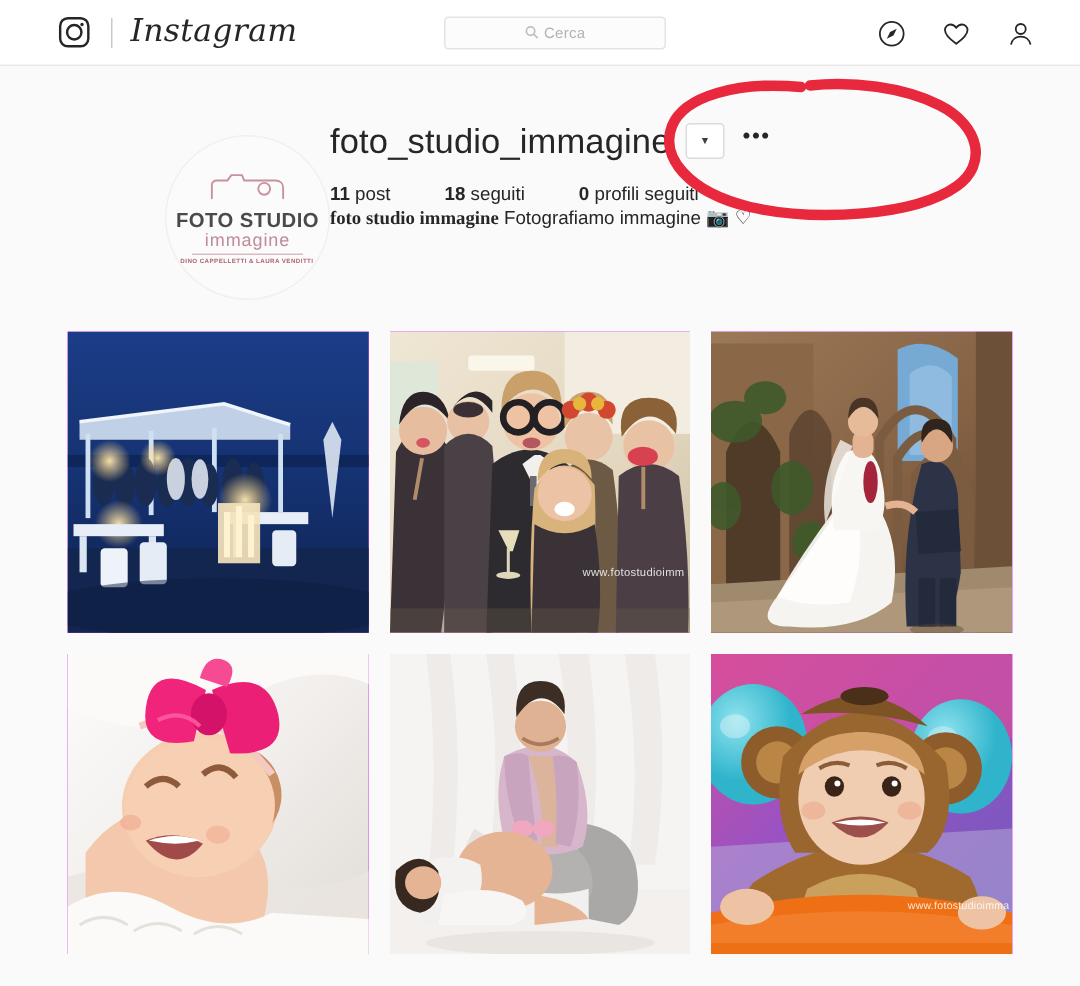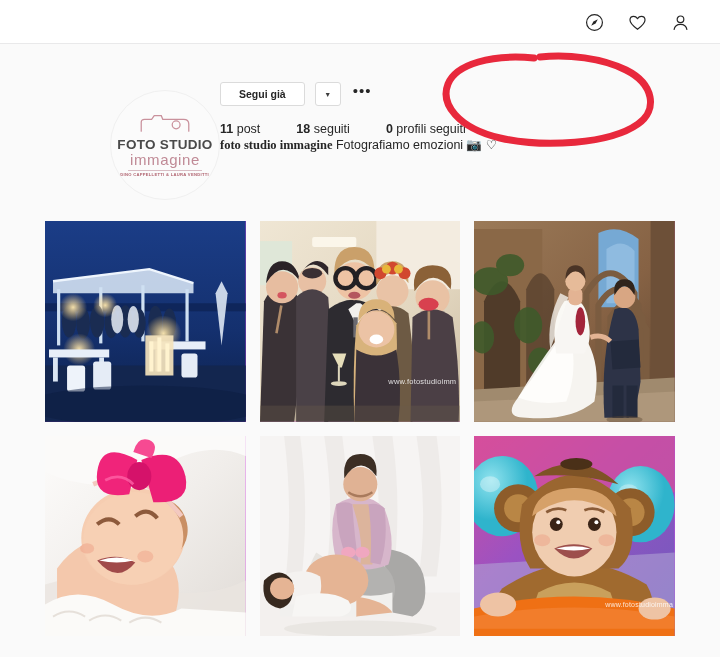--- a/index.html
+++ b/index.html
@@ -85,21 +85,21 @@
   .logo-cam { width: 52px; height: 20px; margin-bottom: 1px; }
   .logo-l1 {
     font-size: 13.5px;
     font-weight: bold;
     color: #4a4a4a;
     letter-spacing: .3px;
     line-height: 1.05;
     white-space: nowrap;
   }
   .logo-l2 {
-    font-size: 15px;
+    font-size: 12px;
     color: #c08a96;
     letter-spacing: .6px;
     line-height: 1.1;
     white-space: nowrap;
   }
   .logo-rule {
     width: 74px; height: 1px;
     background: #d8bcc3;
     margin: 2px 0 2px 0;
   }
@@ -210,21 +210,41 @@
     width: 220px; height: 96px;
     pointer-events: none;
     z-index: 40;
   }
 </style>
 </head>
 <body>
 
 <div class="navbar">
 
-
+  <div class="nav-left">
+    <span>
+      <svg class="ig-glyph" viewBox="0 0 24 24" fill="none" stroke="#262626" stroke-width="1.7">
+        <rect x="2.2" y="2.2" width="19.6" height="19.6" rx="5.4"></rect>
+        <circle cx="12" cy="12" r="5"></circle>
+        <circle cx="17.4" cy="6.6" r="1.15" fill="#262626" stroke="none"></circle>
+      </svg>
+    </span>
+    <span class="nav-divider"></span>
+    <span class="wordmark">Instagram</span>
+  </div>
+
+  <div class="search-wrap">
+    <span>
+      <svg class="search-ico" viewBox="0 0 16 16" fill="none" stroke="#8e8e8e" stroke-width="2">
+        <circle cx="6.6" cy="6.6" r="5"></circle>
+        <line x1="10.4" y1="10.4" x2="15" y2="15"></line>
+      </svg>
+    </span>
+    <span class="search-text">Cerca</span>
+  </div>
 
   <div class="nav-right">
     <span>
       <svg class="nav-ico" viewBox="0 0 24 24" fill="none" stroke="#262626" stroke-width="1.5">
         <circle cx="12" cy="12" r="10"></circle>
         <polygon points="16.2,7.8 13.4,13.4 7.8,16.2 10.6,10.6" fill="#262626" stroke="none"></polygon>
       </svg>
     </span>
     <span>
       <svg class="nav-ico" viewBox="0 0 24 24" fill="none" stroke="#262626" stroke-width="1.5">
@@ -253,34 +273,34 @@
       <div class="logo-l1">FOTO STUDIO</div>
       <div class="logo-l2">immagine</div>
       <div class="logo-rule"></div>
       <div class="logo-l3">DINO CAPPELLETTI &amp; LAURA VENDITTI</div>
     </div>
   </div>
 
   <div class="info-col">
 
     <div class="name-row">
-      <button class="btn">Segui già</button>
+      <span class="username">foto_studio_immagine</span>
       <button class="btn btn-caret">▼</button>
       <button class="btn-more">•••</button>
     </div>
 
     <div class="stats">
       <span class="stat"><b>11</b> <span>post</span></span>
       <span class="stat"><b>18</b> <span>seguiti</span></span>
       <span class="stat"><b>0</b> <span>profili seguiti</span></span>
     </div>
 
     <div class="bio">
       <b>foto studio immagine</b>
-      <span>Fotografiamo emozioni 📷 ♡</span>
+      <span>Fotografiamo immagine 📷 ♡</span>
     </div>
   </div>
 </div>
 
 <div class="grid">
 
   <div class="cell">
     <svg viewBox="0 0 100 100" preserveAspectRatio="xMidYMid slice">
       <defs>
         <linearGradient id="sky1" x1="0" y1="0" x2="0" y2="1">

